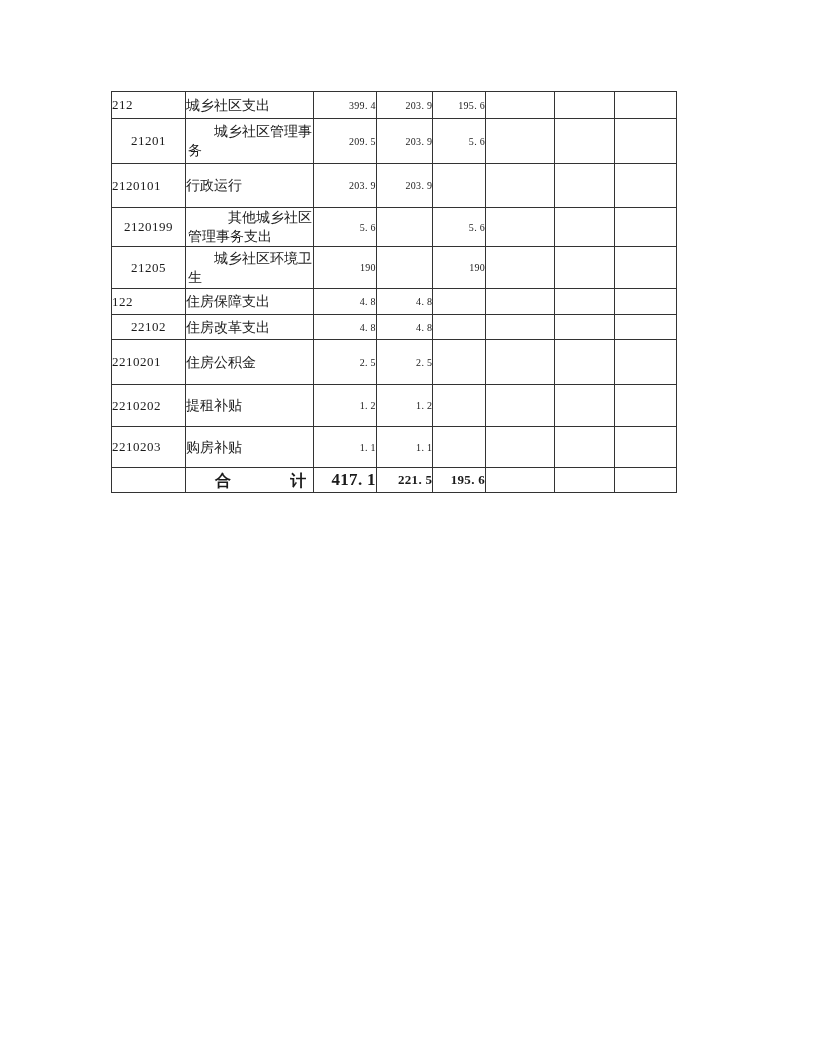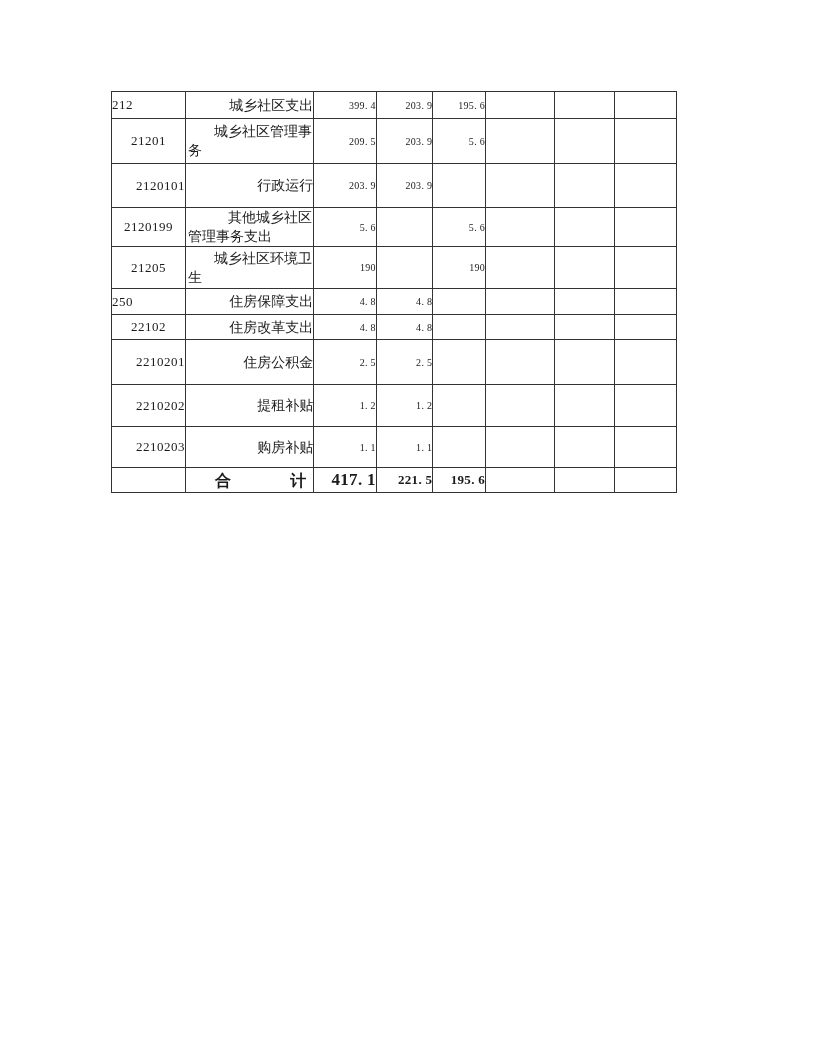--- a/index.html
+++ b/index.html
@@ -38,24 +38,24 @@
   tr.h39 { height: 39px; }
   tr.h42 { height: 42px; }
   tr.h41 { height: 41px; }
   tr.h26 { height: 26px; }
   tr.h25 { height: 25px; }
   
   td.code { font-size: 13px; letter-spacing: 0.5px; }
   td.c-left   { text-align: left; padding-left: 18px; }
   td.c-center { text-align: center; }
   td.c-flush  { text-align: left; padding-left: 3px; }
-  td.c-bottom { vertical-align: bottom; text-align: right; padding-left: 18px; padding-bottom: 4px; }
+  td.c-bottom { vertical-align: bottom; text-align: left; padding-left: 18px; padding-bottom: 4px; }
   
   td.name { font-size: 14px; line-height: 19px; }
-  td.n-center { text-align: right; }
+  td.n-center { text-align: left; }
   td.n-wrap { text-align: left; }
   .ln { display: block; line-height: 19px; padding-left: 2px; }
   .ln.ind28 { padding-left: 28px; }
   .ln.ind42 { padding-left: 42px; }
   
   td.val { font-size: 10px; text-align: right; padding-right: 8px; letter-spacing: 0.3px; }
   td.pv2 { padding-right: 15px; }
   td.pv3 { padding-right: 10px; margin-left: 13px; }
   
   td.lift { padding-bottom: 11px; }
@@ -147,21 +147,21 @@
         <td class="val">190</td>
         <td class="val pv2"></td>
         <td class="val pv3">190</td>
         <td class="blank"></td>
         <td class="blank"></td>
         <td class="blank"></td>
       </tr>
 
 
       <tr class="h26">
-        <td class="code c-flush">250</td>
+        <td class="code c-flush">122</td>
         <td class="name n-center">住房保障支出</td>
         <td class="val">4. 8</td>
         <td class="val pv2">4. 8</td>
         <td class="val pv3"></td>
         <td class="blank"></td>
         <td class="blank"></td>
         <td class="blank"></td>
       </tr>
 
       <tr class="h25">

